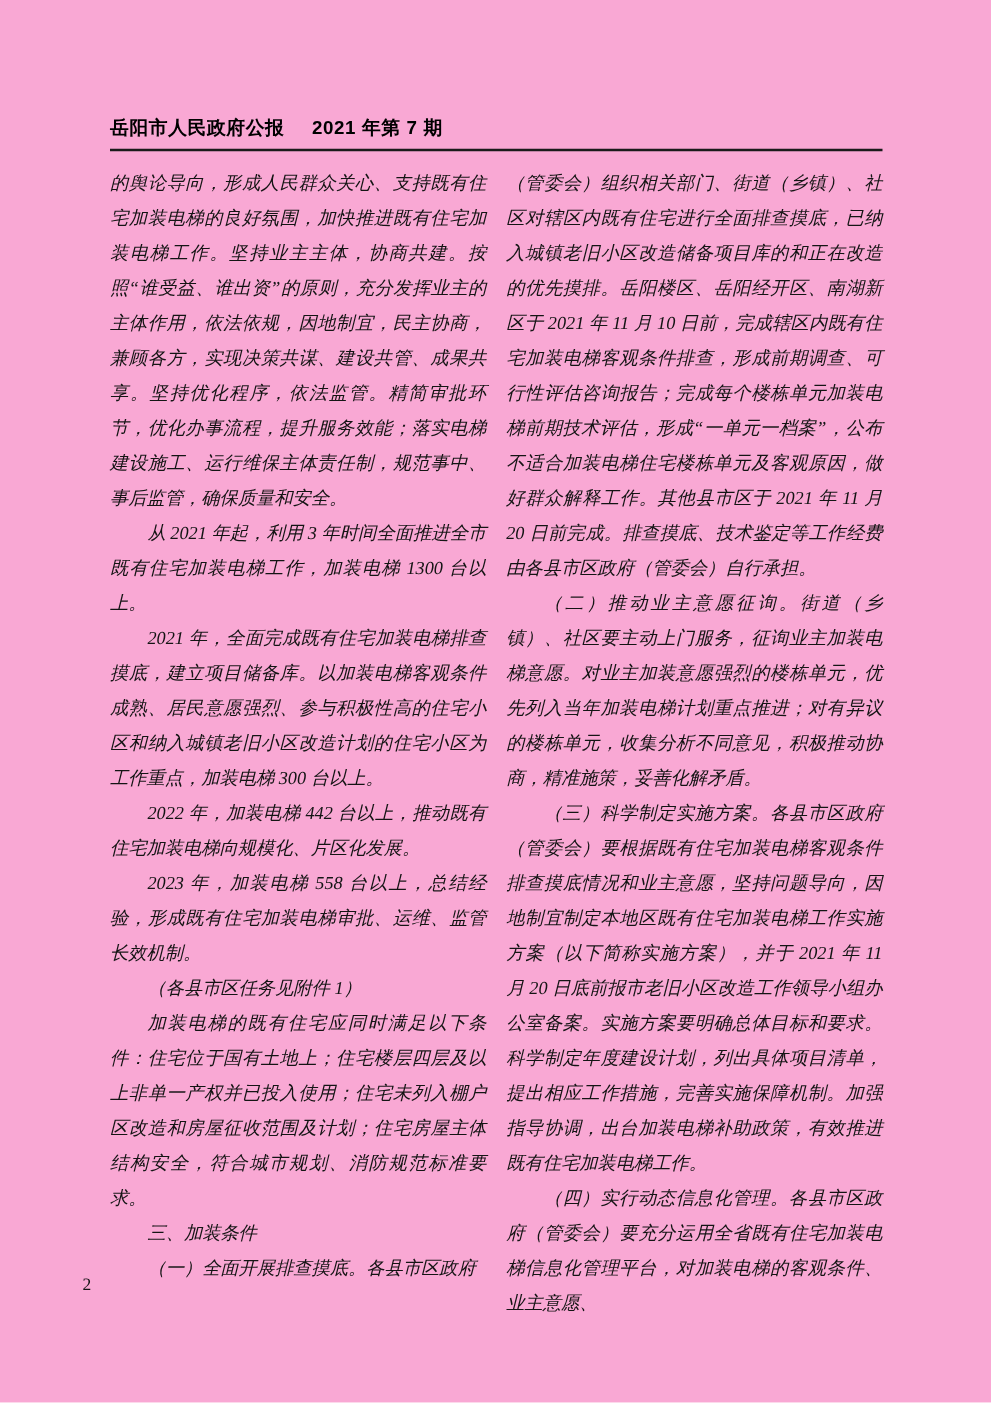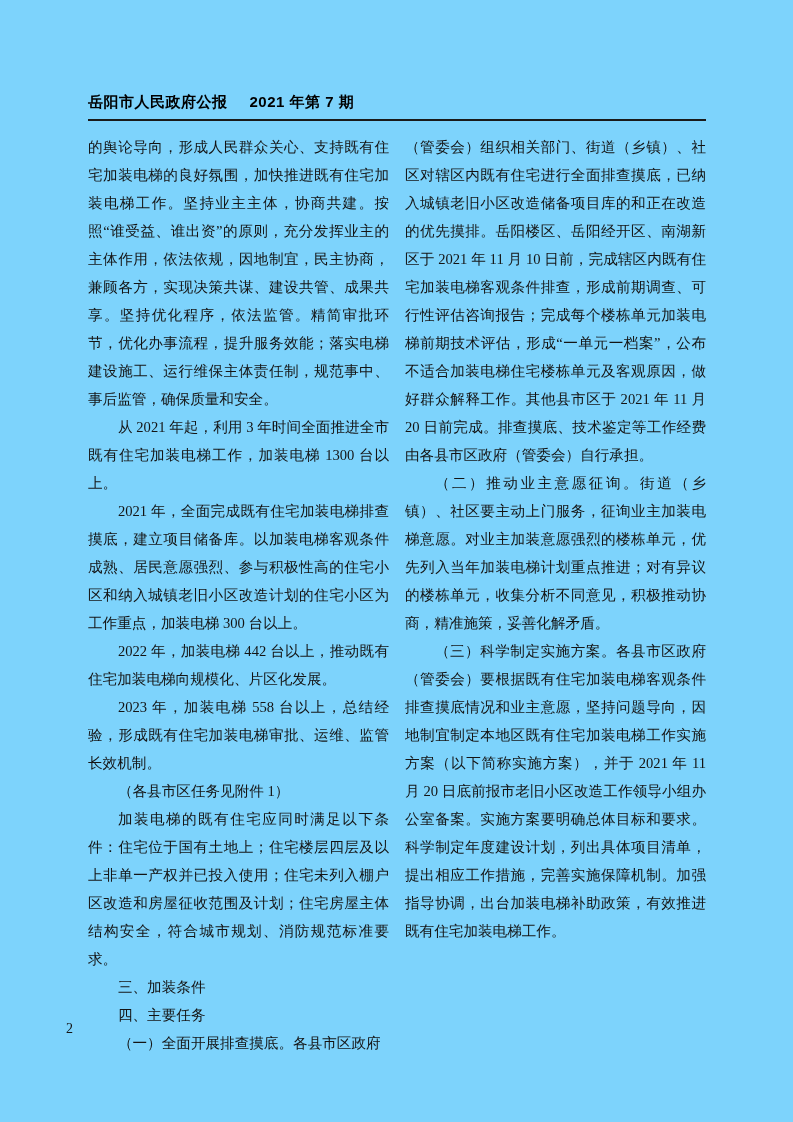--- a/index.html
+++ b/index.html
@@ -5,21 +5,21 @@
   html, body {
     margin: 0;
     padding: 0;
     background: #ffffff;
   }
   .page {
     position: relative;
     width: 793px;
     height: 1122px;
     box-sizing: border-box;
-    background: #7dd3fc;
+    background: #f9a8d4;
     padding: 93px 87px 0 88px;
     overflow: hidden;
     color: #111111;
   }
   .header {
     display: flex;
     align-items: baseline;
     font-family: "Liberation Sans", "DejaVu Sans", sans-serif;
     font-weight: 700;
     font-size: 15px;
@@ -31,20 +31,21 @@
     text-align: right;
   }
   .rule {
     border-bottom: 2px solid #1a1a1a;
     margin-top: 7px;
   }
   .columns {
     display: flex;
     gap: 16px;
     margin-top: 12px;
+    font-style: italic;
   }
   .col {
     flex: 1;
     min-width: 0;
   }
   .para {
     margin: 0;
     font-family: "Liberation Serif", "DejaVu Serif", serif;
     font-size: 14.6px;
     line-height: 28px;
@@ -76,25 +77,25 @@
   <div class="columns">
     <div class="col" id="col-left">
         <p class="para">的舆论导向，形成人民群众关心、支持既有住宅加装电梯的良好氛围，加快推进既有住宅加装电梯工作。坚持业主主体，协商共建。按照“谁受益、谁出资”的原则，充分发挥业主的主体作用，依法依规，因地制宜，民主协商，兼顾各方，实现决策共谋、建设共管、成果共享。坚持优化程序，依法监管。精简审批环节，优化办事流程，提升服务效能；落实电梯建设施工、运行维保主体责任制，规范事中、事后监管，确保质量和安全。</p>
         <p class="para indent">从 2021 年起，利用 3 年时间全面推进全市既有住宅加装电梯工作，加装电梯 1300 台以上。</p>
         <p class="para indent">2021 年，全面完成既有住宅加装电梯排查摸底，建立项目储备库。以加装电梯客观条件成熟、居民意愿强烈、参与积极性高的住宅小区和纳入城镇老旧小区改造计划的住宅小区为工作重点，加装电梯 300 台以上。</p>
         <p class="para indent">2022 年，加装电梯 442 台以上，推动既有住宅加装电梯向规模化、片区化发展。</p>
         <p class="para indent">2023 年，加装电梯 558 台以上，总结经验，形成既有住宅加装电梯审批、运维、监管长效机制。</p>
         <p class="para indent">（各县市区任务见附件 1）</p>
         <p class="para indent">加装电梯的既有住宅应同时满足以下条件：住宅位于国有土地上；住宅楼层四层及以上非单一产权并已投入使用；住宅未列入棚户区改造和房屋征收范围及计划；住宅房屋主体结构安全，符合城市规划、消防规范标准要求。</p>
         <p class="para indent">三、加装条件</p>
-        <p class="para indent">四、主要任务</p>
         <p class="para indent">（一）全面开展排查摸底。各县市区政府</p>
       </div>
     <div class="col" id="col-right">
         <p class="para">（管委会）组织相关部门、街道（乡镇）、社区对辖区内既有住宅进行全面排查摸底，已纳入城镇老旧小区改造储备项目库的和正在改造的优先摸排。岳阳楼区、岳阳经开区、南湖新区于 2021 年 11 月 10 日前，完成辖区内既有住宅加装电梯客观条件排查，形成前期调查、可行性评估咨询报告；完成每个楼栋单元加装电梯前期技术评估，形成“一单元一档案”，公布不适合加装电梯住宅楼栋单元及客观原因，做好群众解释工作。其他县市区于 2021 年 11 月 20 日前完成。排查摸底、技术鉴定等工作经费由各县市区政府（管委会）自行承担。</p>
         <p class="para indent">（二）推动业主意愿征询。街道（乡镇）、社区要主动上门服务，征询业主加装电梯意愿。对业主加装意愿强烈的楼栋单元，优先列入当年加装电梯计划重点推进；对有异议的楼栋单元，收集分析不同意见，积极推动协商，精准施策，妥善化解矛盾。</p>
         <p class="para indent">（三）科学制定实施方案。各县市区政府（管委会）要根据既有住宅加装电梯客观条件排查摸底情况和业主意愿，坚持问题导向，因地制宜制定本地区既有住宅加装电梯工作实施方案（以下简称实施方案），并于 2021 年 11 月 20 日底前报市老旧小区改造工作领导小组办公室备案。实施方案要明确总体目标和要求。科学制定年度建设计划，列出具体项目清单，提出相应工作措施，完善实施保障机制。加强指导协调，出台加装电梯补助政策，有效推进既有住宅加装电梯工作。</p>
+        <p class="para indent">（四）实行动态信息化管理。各县市区政府（管委会）要充分运用全省既有住宅加装电梯信息化管理平台，对加装电梯的客观条件、业主意愿、</p>
       </div>
   </div>
   <div class="footer">
     <span>2</span>
   </div>
 </div>
 
 </body></html>

